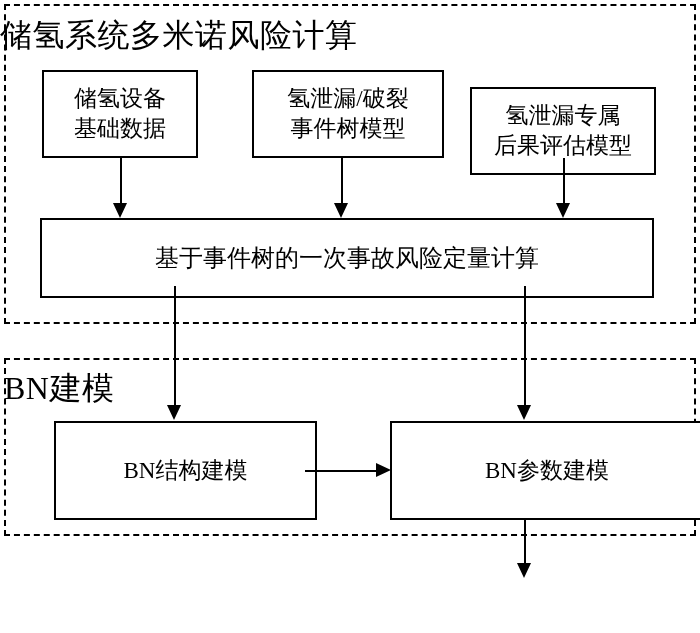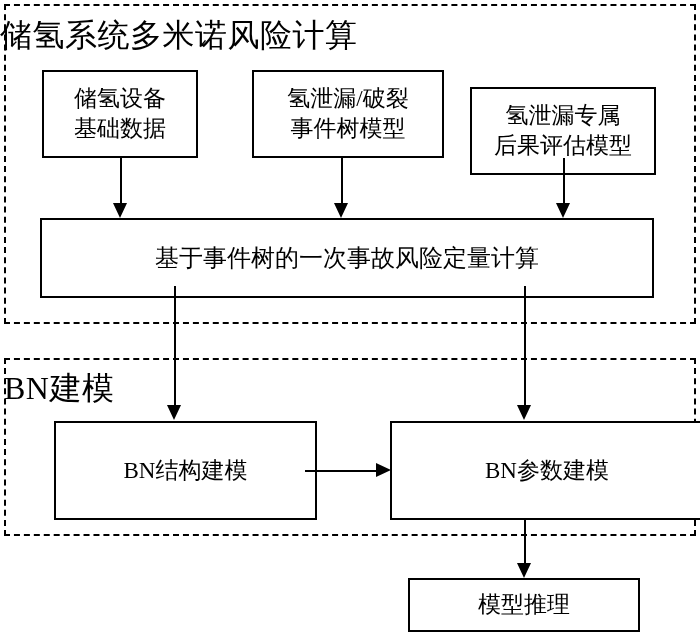--- a/index.html
+++ b/index.html
@@ -136,17 +136,14 @@
   <div class="node" style="left:390px; top:421px; width:314px; height:99px;">
     <span class="node-text">BN参数建模</span>
   </div>
 
   <div class="hline" style="left:305px; top:470px; width:72px;"></div>
   <div class="arrow-right" style="left:376px; top:463px;"></div>
 
   <div class="vline" style="left:524px; top:520px; height:44px;"></div>
   <div class="arrow-down" style="left:517px; top:563px;"></div>
 
-  <div class="node" style="left:408px; top:578px; width:232px; height:54px;">
-    <span class="node-text">模型推理</span>
-  </div>
 
 </div>
 
 </body></html>

